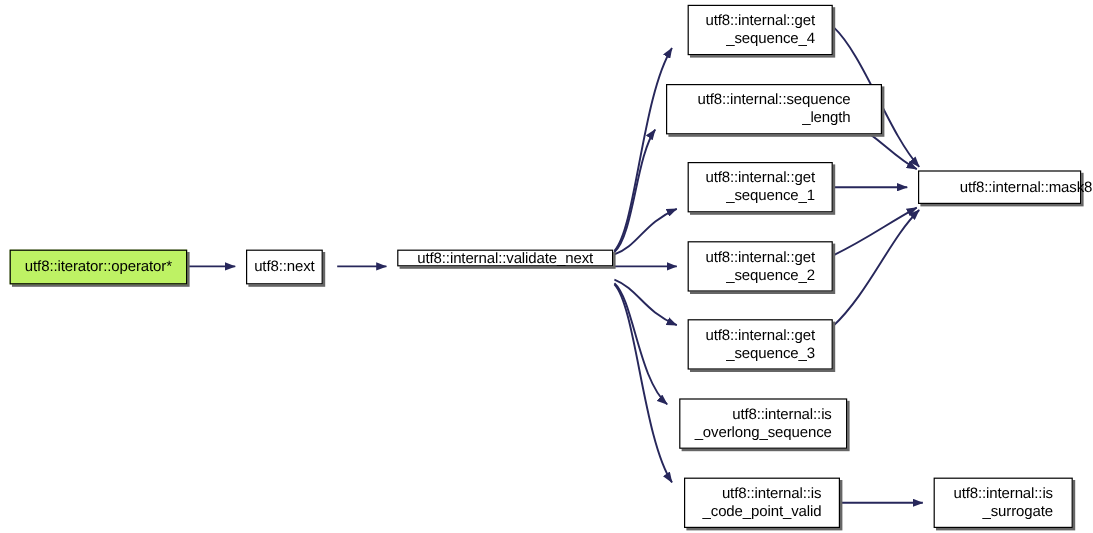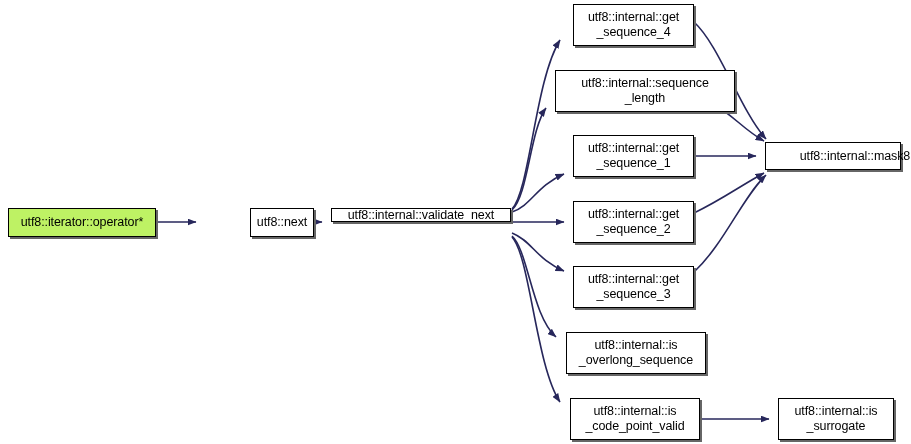--- a/index.html
+++ b/index.html
@@ -24,21 +24,21 @@
     pointer-events: none;
   }
   .node {
     position: absolute;
     box-sizing: border-box;
     border: 1px solid #000000;
     background: #ffffff;
     color: #000000;
     font-size: 12.5px;
     line-height: 15px;
-    text-align: center;
+    text-align: right;
     display: flex;
     align-items: center;
     justify-content: center;
     white-space: pre-line;
     letter-spacing: -0.1px;
     z-index: 5;
   }
   .node.current {
     background: #bef264;
   }
@@ -71,21 +71,21 @@
         <path d="M713,104 C732,114 744,130 764,141" marker-end="url(#arrowhead)"></path>
         <path d="M694,156 L756,156" marker-end="url(#arrowhead)"></path>
         <path d="M694,213 C723,199 740,186 764,173" marker-end="url(#arrowhead)"></path>
         <path d="M694,272 C724,244 742,198 766,175" marker-end="url(#arrowhead)"></path>
         <path d="M700,419 L769,419" marker-end="url(#arrowhead)"></path>
       </g>
   </svg>
 
   <div id="node-layer">
       <div class="node current shadow" style="left: 8px; top: 208px; width: 148px; height: 29px;">utf8::iterator::operator*</div>
-      <div class="node shadow" style="left: 205px; top: 208px; width: 64px; height: 29px; margin-left: 45px;">utf8::next</div>
+      <div class="node shadow" style="left: 205px; top: 208px; width: 64px; height: 29px;">utf8::next</div>
       <div class="node shadow" style="left: 331px; top: 208px; width: 180px; height: 14px;">utf8::internal::validate_next</div>
       <div class="node shadow" style="left: 573px; top: 4px; width: 121px; height: 42px;">utf8::internal::get
 _sequence_4</div>
       <div class="node shadow" style="left: 555px; top: 70px; width: 180px; height: 42px;">utf8::internal::sequence
 _length</div>
       <div class="node shadow" style="left: 573px; top: 135px; width: 121px; height: 42px;">utf8::internal::get
 _sequence_1</div>
       <div class="node shadow" style="left: 573px; top: 201px; width: 121px; height: 42px;">utf8::internal::get
 _sequence_2</div>
       <div class="node shadow" style="left: 573px; top: 266px; width: 121px; height: 42px;">utf8::internal::get

